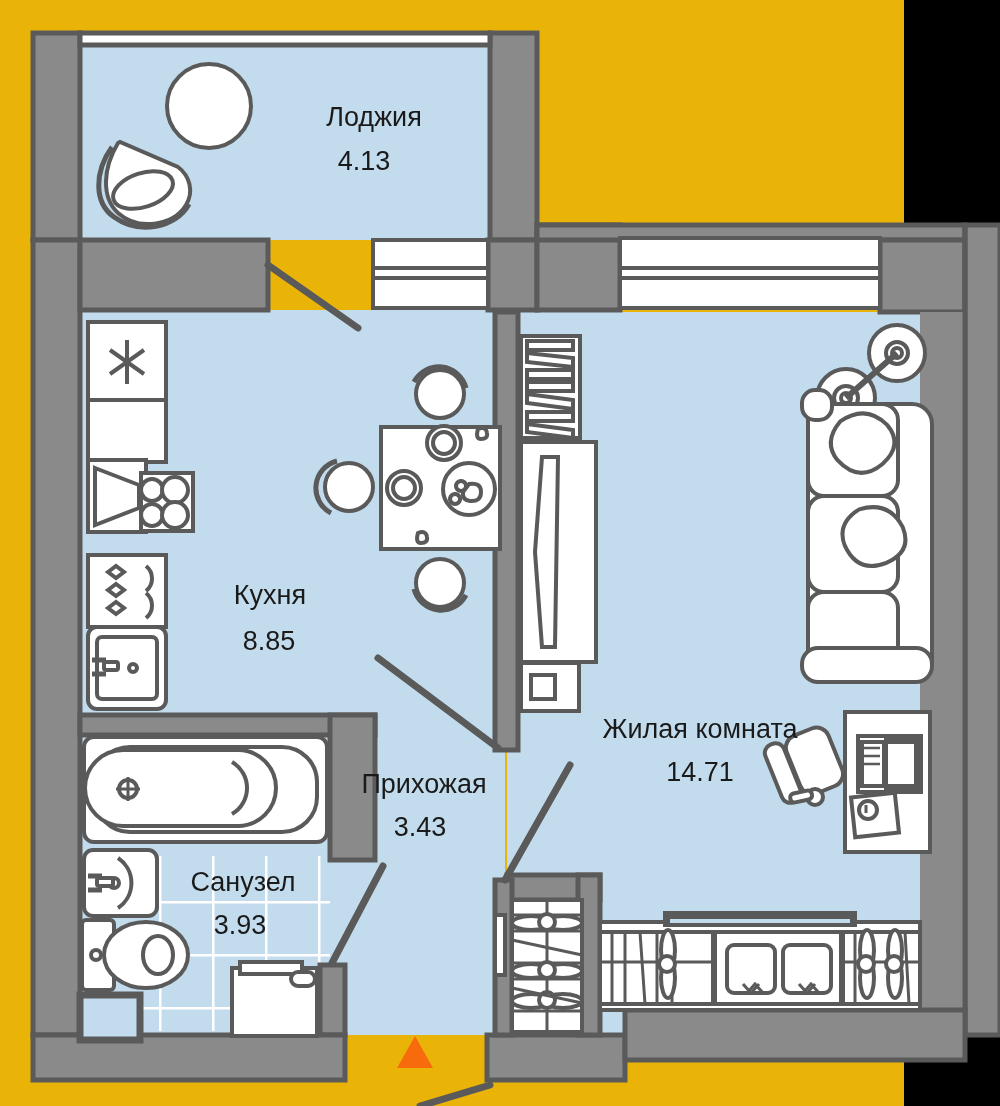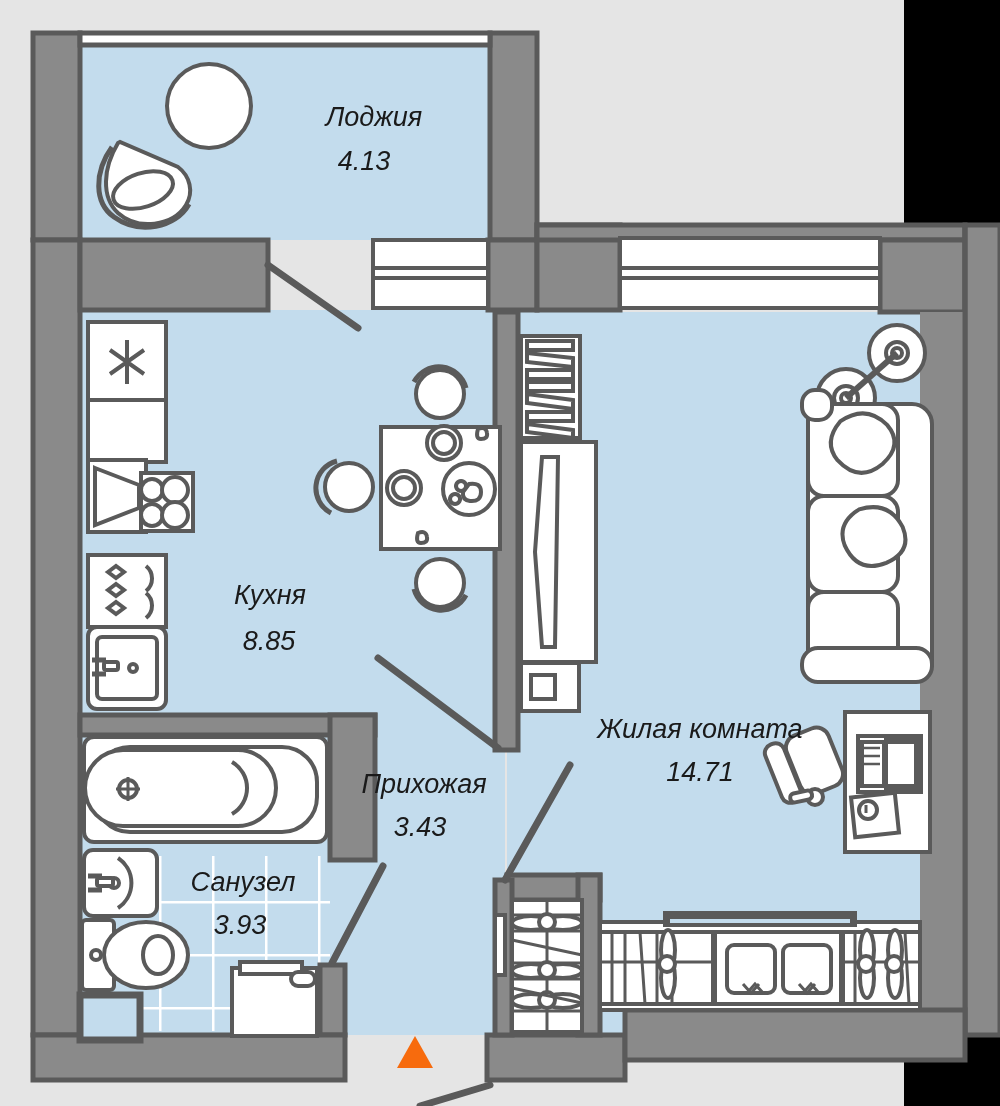--- a/index.html
+++ b/index.html
@@ -10,22 +10,21 @@
   body {
     width: 1000px;
     height: 1106px;
     overflow: hidden;
     font-family: "Liberation Sans", sans-serif;
   }
   #plan-root {
     position: relative;
     width: 904px;
     height: 1106px;
-    background: #e5e5e5;
-    font-style: italic;
+    background: #eab308;
   }
   svg#floorplan {
     display: block;
     width: 1000px;
     height: 1106px;
   }
   .room-label {
     font-family: "Liberation Sans", sans-serif;
     font-size: 27px;
     fill: #1a1a1a;

